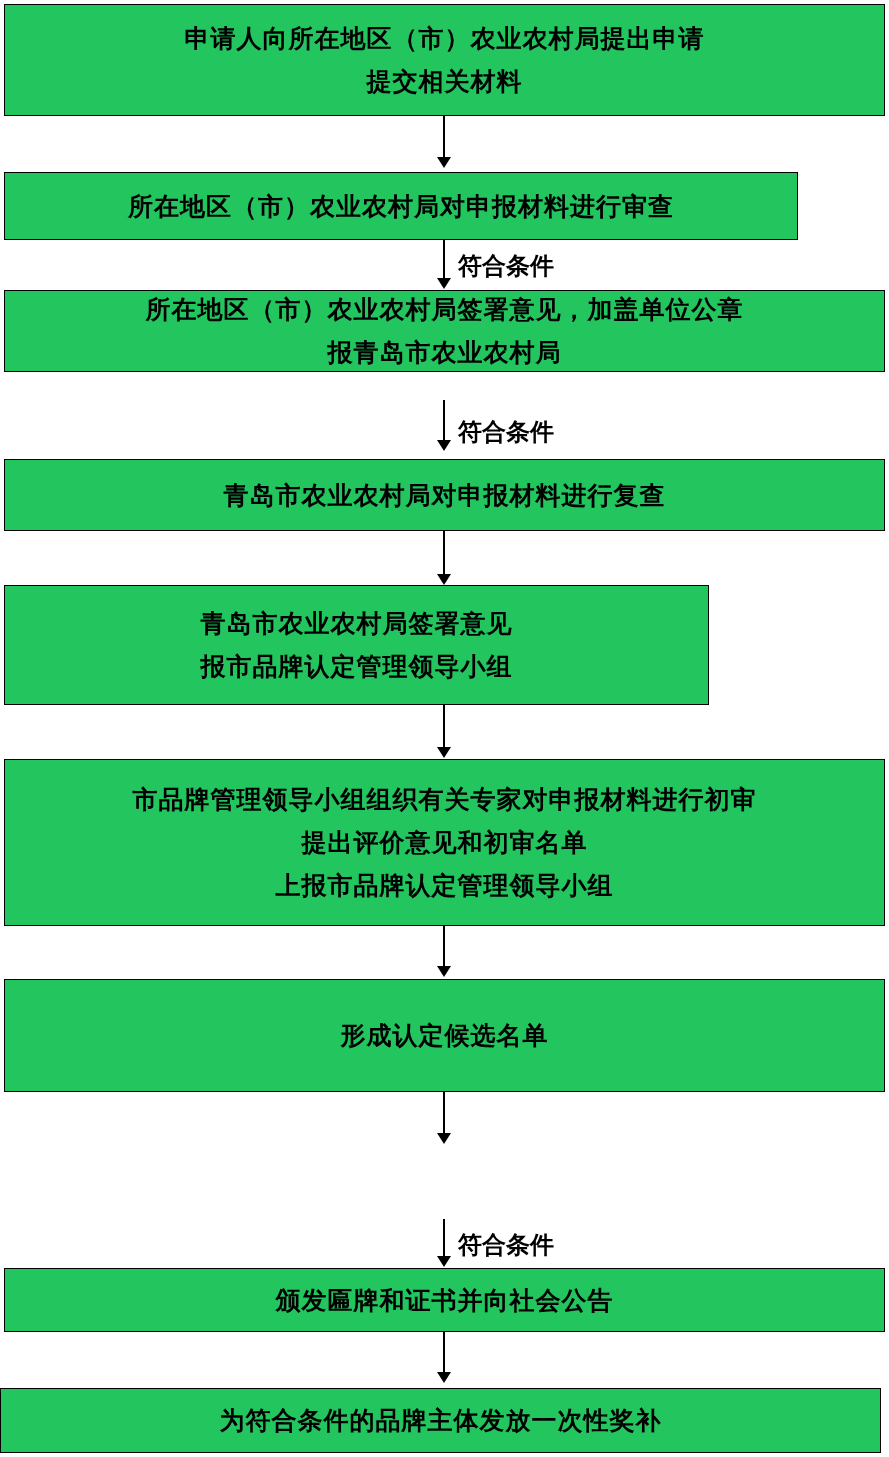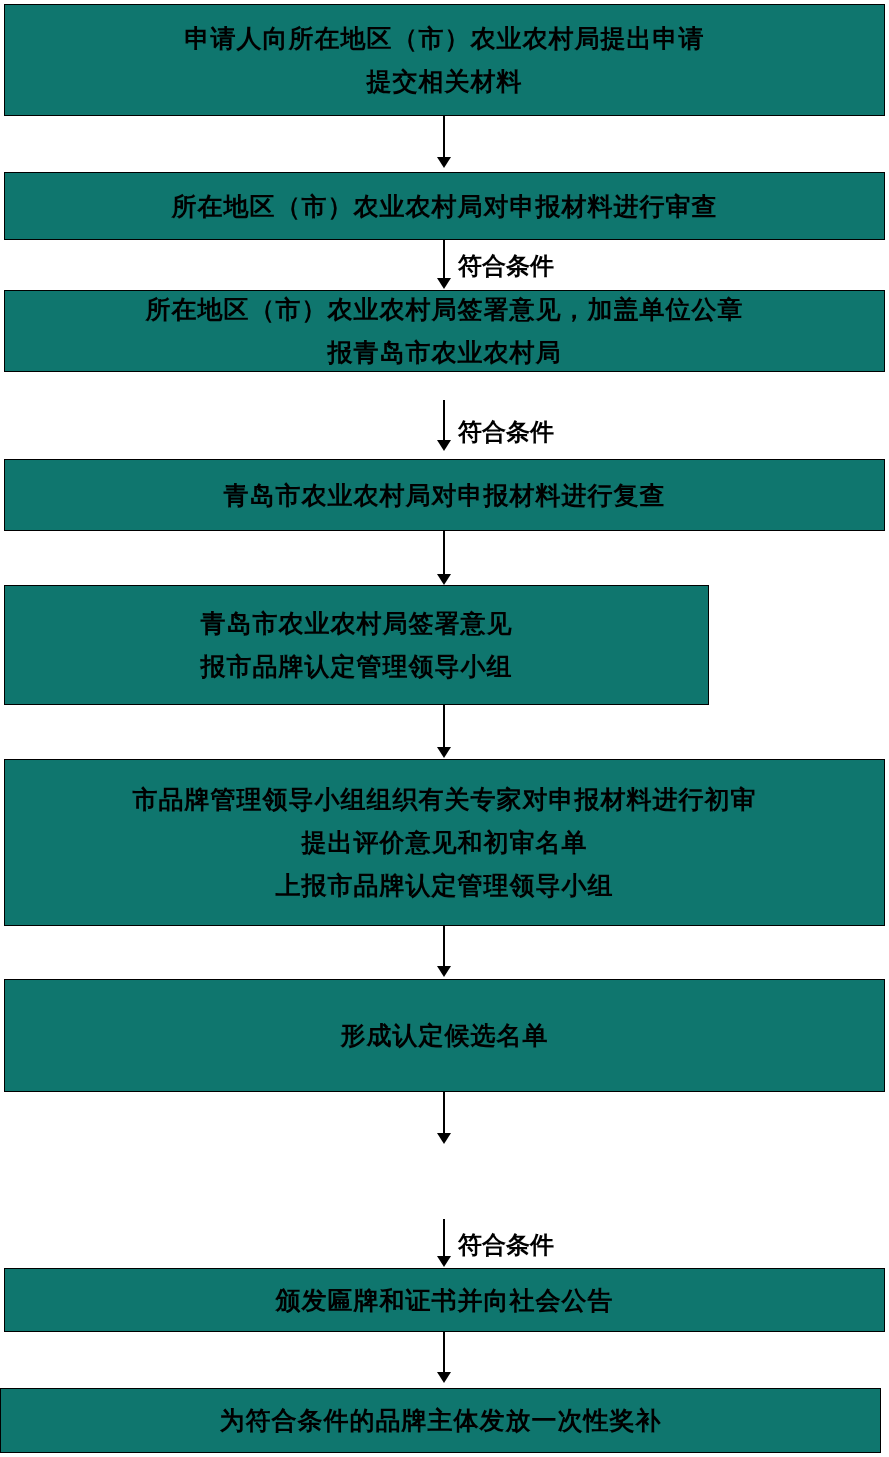--- a/index.html
+++ b/index.html
@@ -15,21 +15,21 @@
     overflow: hidden;
   }
   #flow {
     position: relative;
     width: 889px;
     height: 1457px;
   }
   .node {
     position: absolute;
     border: 1px solid #000000;
-    background: #0f766e;
+    background: #22c55e;
     box-sizing: border-box;
     display: flex;
     flex-direction: column;
     align-items: center;
     justify-content: center;
   }
   .node .line {
     display: block;
     text-align: center;
     font-size: 25px;
@@ -67,21 +67,21 @@
 <div id="flow">
 
   <div class="node" style="left:4px; top:4px; width:881px; height:112px;">
     <span class="line">申请人向所在地区（市）农业农村局提出申请</span>
     <span class="line">提交相关材料</span>
   </div>
 
   <div class="connector" style="left:443px; top:116px; height:44px;"></div>
   <div class="arrowhead" style="left:437px; top:157px;"></div>
 
-  <div class="node" style="left:4px; top:172px; width:881px; height:68px;">
+  <div class="node" style="left:4px; top:172px; width:794px; height:68px;">
     <span class="line">所在地区（市）农业农村局对申报材料进行审查</span>
   </div>
 
   <div class="connector" style="left:443px; top:240px; height:44px;"></div>
   <div class="arrowhead" style="left:437px; top:278px;"></div>
   <div class="edge-label" style="left:458px; top:252px;">符合条件</div>
 
   <div class="node" style="left:4px; top:290px; width:881px; height:82px;">
     <span class="line">所在地区（市）农业农村局签署意见，加盖单位公章</span>
     <span class="line">报青岛市农业农村局</span>

